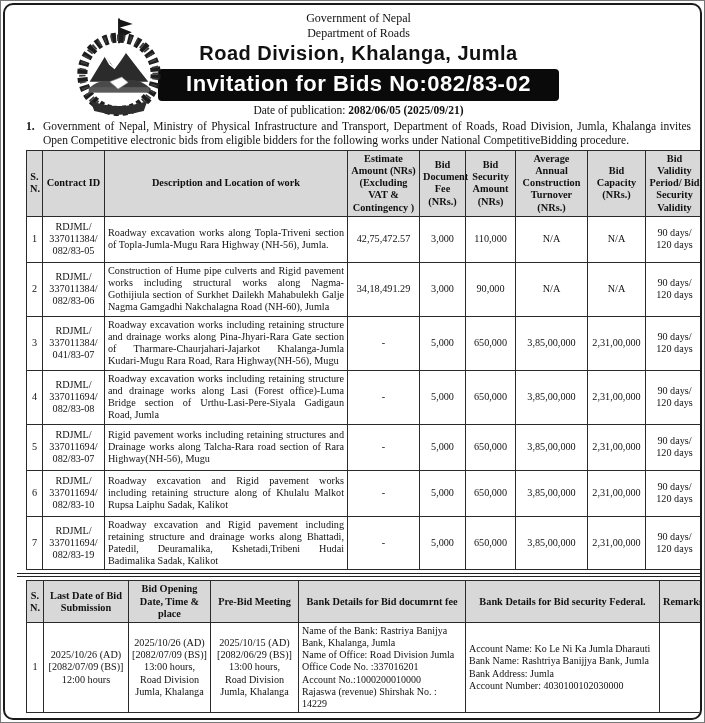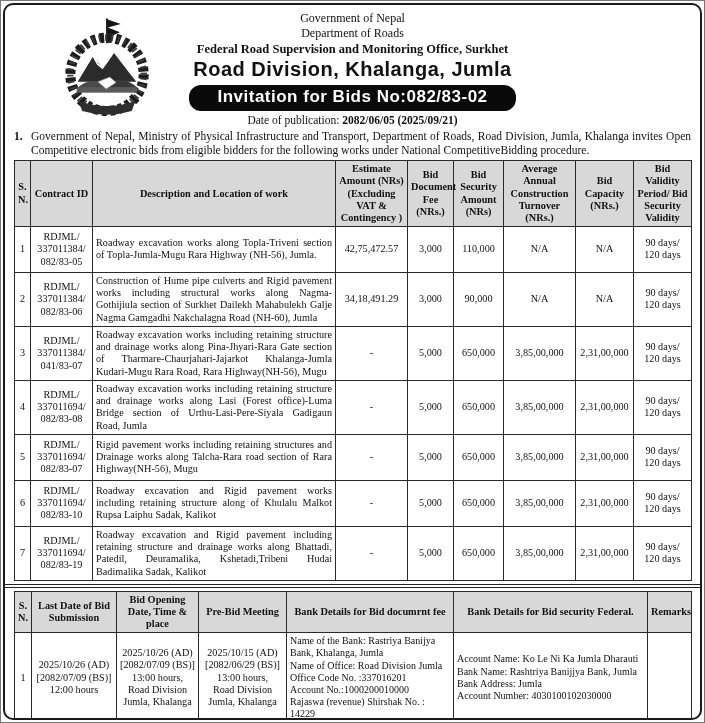--- a/index.html
+++ b/index.html
@@ -4,38 +4,38 @@
 <style>
   * { box-sizing: border-box; }
   body { margin: 0; background: #fff; }
   .page {
     width: 705px; height: 723px; position: relative;
     background: #fdfdfd; border: 1px solid #777;
     font-family: "Liberation Serif", serif; color: #111;
   }
   .inner {
     position: absolute; inset: 2px; border: 2px solid #1a1a1a;
-    border-radius: 10px; padding: 6px 9px 4px 9px; overflow: hidden;
+    border-radius: 10px; padding: 6px 9px 4px 21px; overflow: hidden;
     background: #fff;
   }
   
   .header { position: relative; text-align: center; }
   .emblem { position: absolute; left: 38px; top: 4px; width: 110px; height: 104px; }
   .h-line { font-size: 12px; line-height: 1.25; }
   .h-office { font-size: 12.5px; font-weight: bold; line-height: 1.3; }
   .h-division {
     font-family: "Liberation Sans", sans-serif; font-weight: bold;
     font-size: 20px; letter-spacing: 0.5px; line-height: 1.2; margin-top: 0;
   }
   .banner-wrap { margin: 4px 0 3px 0; }
   .banner {
     display: inline-block; background: #0a0a0a; color: #fff;
     font-family: "Liberation Sans", sans-serif; font-weight: bold;
-    font-size: 17px; letter-spacing: 0.5px;
-    padding: 2px 28px 4px 28px; border-radius: 12px;
+    font-size: 22px; letter-spacing: 0.5px;
+    padding: 2px 28px 4px 28px; border-radius: 4px;
   }
   .pub-date { font-size: 11.5px; text-align: center; }
   .pub-date b { font-weight: bold; }
   
   .numpara { display: flex; font-size: 11.5px; line-height: 1.22; text-align: justify; margin-top: 3px; }
   .numpara .num { flex: 0 0 17px; font-weight: bold; }
   .numpara .txt { flex: 1; }
   
   table { border-collapse: collapse; table-layout: fixed; width: 100%; margin-top: 3px; }
   th, td { border: 1px solid #2a2a2a; padding: 2px 3px; vertical-align: middle; }
@@ -69,21 +69,20 @@
         <path d="M28 72 L45 44 L55 57 L67 40 L84 62 L92 72 Z" fill="#2b2b2b"></path>
         <path d="M45 44 L50 53 L55 57 L61 49 L67 40" stroke="#fff" stroke-width="2" fill="none"></path>
         <path d="M26 80 Q46 62 66 80 Z" fill="#4a4a4a"></path>
         <path d="M52 80 Q73 60 95 80 Z" fill="#383838"></path>
         <rect x="27" y="78" width="66" height="6" fill="#5a5a5a"></rect>
         <path d="M50 72 l13 -5 l7 6 l-11 7 z" fill="#fff" stroke="#8a8a8a" stroke-width="0.7"></path>
         <path d="M29 93 q31 11 62 0 l-4 11 q-27 8 -54 0 z" fill="#2e2e2e"></path>
       </svg>
       <div class="h-line">Government of Nepal</div>
       <div class="h-line">Department of Roads</div>
-      <div class="h-office">Federal Road Supervision and Monitoring Office, Surkhet</div>
       <div class="h-division">Road Division, Khalanga, Jumla</div>
       <div class="banner-wrap">
         <span class="banner">Invitation for Bids No:082/83-02</span>
       </div>
       <div class="pub-date"><span>Date of publication: </span><b>2082/06/05 (2025/09/21)</b></div>
     </div>
 
     <div class="numpara">
       <span class="num">1.</span>
       <span class="txt">Government of Nepal, Ministry of Physical Infrastructure and Transport, Department of Roads, Road Division, Jumla, Khalanga invites Open Competitive electronic bids from eligible bidders for the following works under National CompetitiveBidding procedure.</span>

